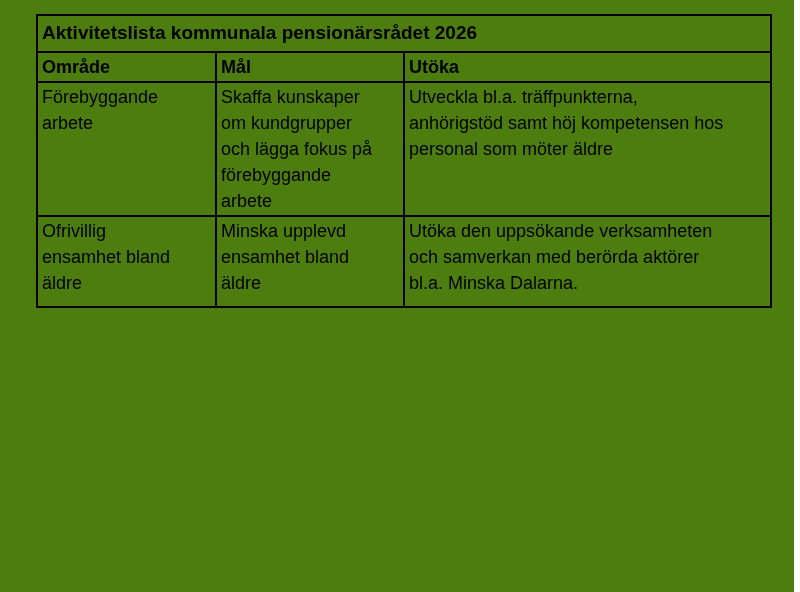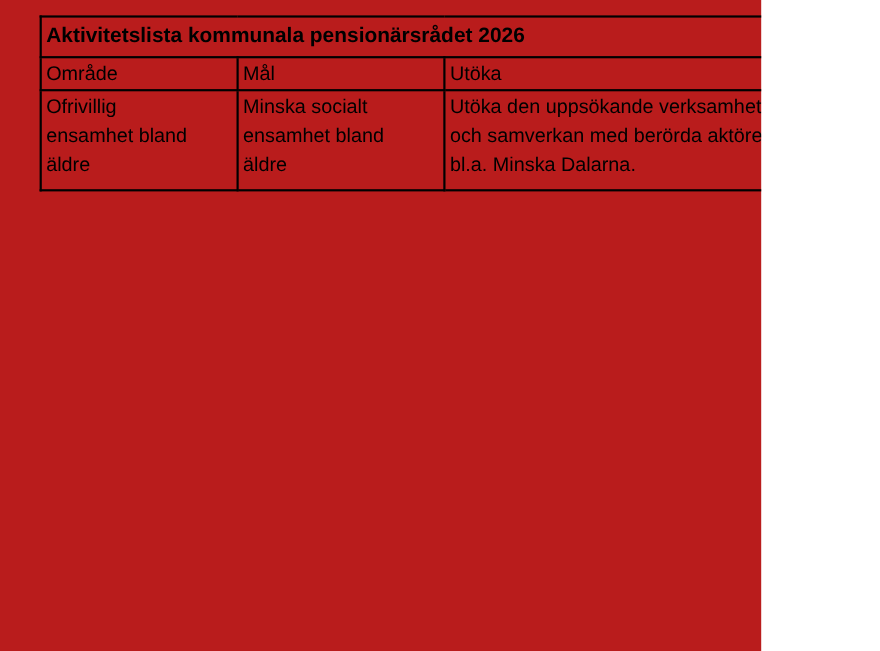--- a/index.html
+++ b/index.html
@@ -4,23 +4,23 @@
 <style>
   html, body {
     margin: 0;
     padding: 0;
     background: #ffffff;
     font-family: "Liberation Sans", sans-serif;
     color: #000000;
   }
   .page {
     position: relative;
-    width: 692px;
+    width: 794px;
     height: 592px;
-    background: #b91c1c;
+    background: #4d7c0f;
     overflow: hidden;
   }
   table.doc-table {
     position: absolute;
     left: 36px;
     top: 14px;
     width: 734px;
     border-collapse: collapse;
     table-layout: fixed;
   }
@@ -35,21 +35,21 @@
     overflow: hidden;
     font-weight: normal;
   }
   tr.title-row td {
     font-weight: bold;
     font-size: 19px;
     line-height: 24px;
     padding-top: 5px;
   }
   tr.header-row td {
-    font-weight: normal;
+    font-weight: bold;
   }
   td.col-omrade {
     font-weight: bold;
   }
 </style>
 </head>
 <body>
 
 <div class="page">
   <table class="doc-table">
@@ -60,25 +60,37 @@
     </colgroup>
     <tbody>
       <tr class="title-row" style="height:37px">
         <td colspan="3">Aktivitetslista kommunala pensionärsrådet 2026</td>
       </tr>
       <tr class="header-row" style="height:29px">
         <td>Område</td>
         <td>Mål</td>
         <td>Utöka</td>
       </tr>
+      <tr style="height:132px">
+        <td class="col-omrade">Förebyggande
+arbete</td>
+        <td>Skaffa kunskaper
+om kundgrupper
+och lägga fokus på
+förebyggande
+arbete</td>
+        <td>Utveckla bl.a. träffpunkterna,
+anhörigstöd samt höj kompetensen hos
+personal som möter äldre</td>
+      </tr>
       <tr style="height:91px">
         <td class="col-omrade">Ofrivillig
 ensamhet bland
 äldre</td>
-        <td>Minska socialt
+        <td>Minska upplevd
 ensamhet bland
 äldre</td>
         <td>Utöka den uppsökande verksamheten
 och samverkan med berörda aktörer
 bl.a. Minska Dalarna.</td>
       </tr>
     </tbody>
   </table>
 </div>
 

